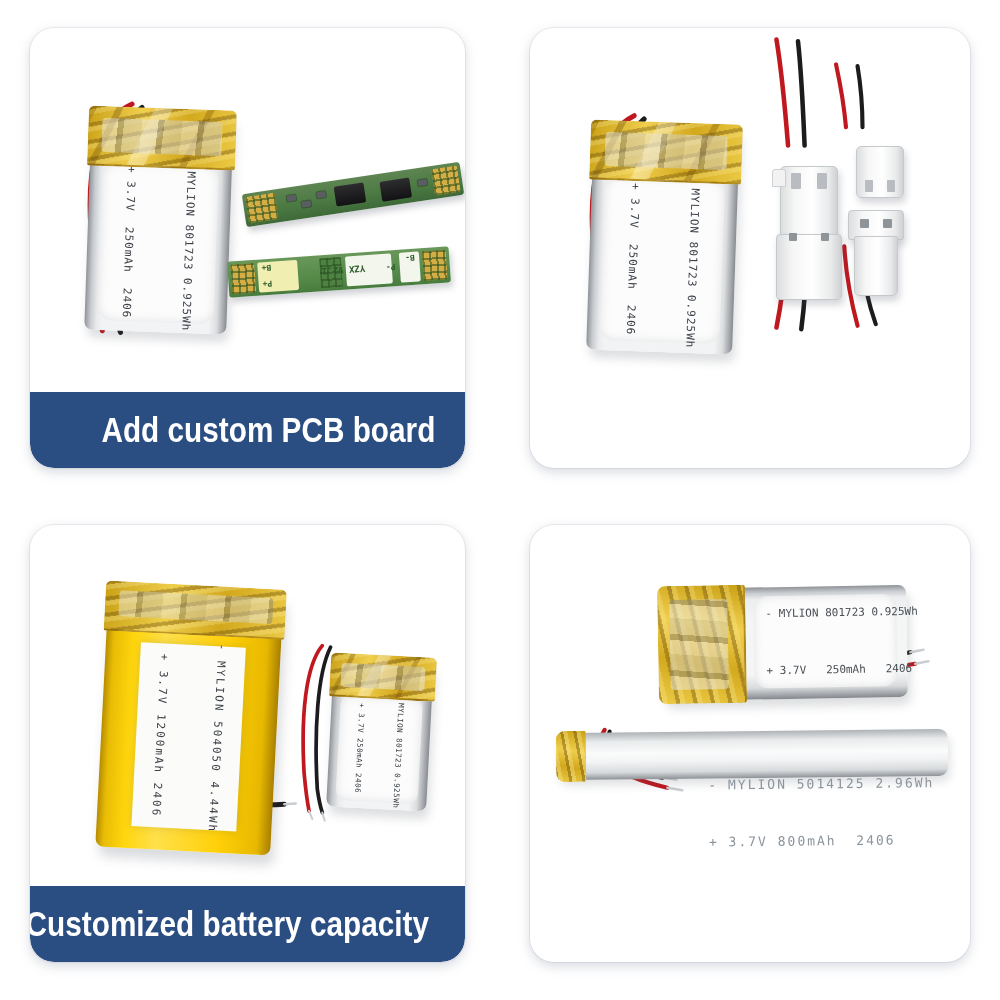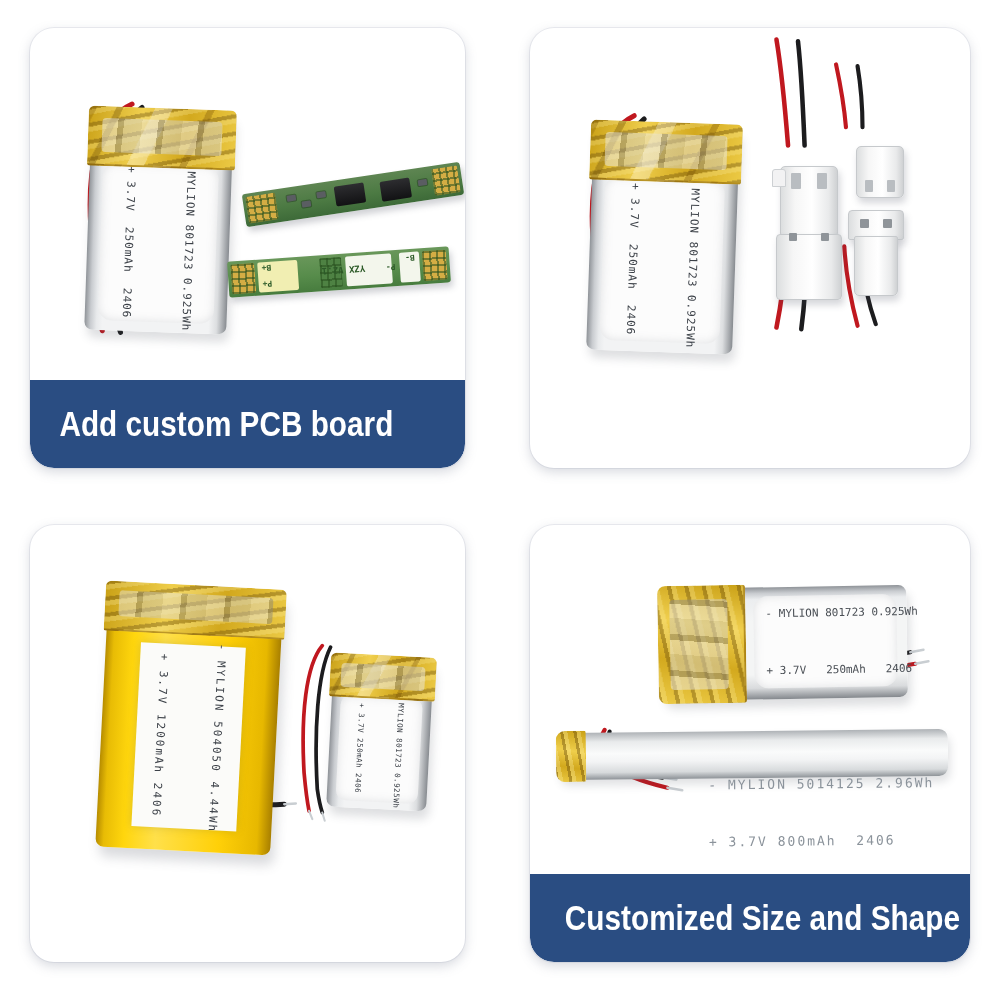--- a/index.html
+++ b/index.html
@@ -9,22 +9,22 @@
   .card{position:absolute;background:#fff;border-radius:24px;overflow:hidden;
         box-shadow:0 4px 12px rgba(110,120,140,.28),0 0 0 1px rgba(205,210,220,.35);}
   .card-tl{left:30px;top:28px;width:435px;height:440px;}
   .card-tr{left:530px;top:28px;width:440px;height:440px;}
   .card-bl{left:30px;top:525px;width:435px;height:437px;}
   .card-br{left:530px;top:525px;width:440px;height:437px;}
 
   .photo{position:absolute;inset:0;bottom:76px;}
   .wires{position:absolute;inset:0;width:100%;height:100%;z-index:1;}
 
-  .banner{position:absolute;left:0;right:0;bottom:0;height:88px;background:#2a4d82;
-          border-radius:0 0 24px 24px;display:flex;align-items:center;justify-content:flex-start;z-index:5;}
+  .banner{position:absolute;left:0;right:0;bottom:0;height:76px;background:#2a4d82;
+          border-radius:0 0 24px 24px;display:flex;align-items:center;justify-content:flex-end;z-index:5;}
   .banner span{color:#fff;font-weight:bold;font-size:35px;white-space:nowrap;
                transform:scaleX(.85);letter-spacing:0;}
 
   
   .batt{position:absolute;z-index:2;border-radius:8px;
         background:linear-gradient(90deg,#8f9398 0,#c9ccd0 6px,#e8eaec 12px,#f2f3f4 18px,#f2f3f4 calc(100% - 18px),#dcdee0 calc(100% - 10px),#878b90 100%);
         box-shadow:3px 8px 10px rgba(70,75,90,.18);}
   .batt .pillow{position:absolute;left:13px;right:13px;top:52px;bottom:10px;background:#fcfcfc;
         border-radius:14px;display:flex;align-items:center;justify-content:center;
         box-shadow:inset 0 0 10px rgba(140,145,150,.25);}
@@ -228,20 +228,23 @@
       <div class="pillow" style="top:38px;left:9px;right:9px;bottom:7px;border-radius:10px;">
         <div class="v-label" style="font-size:7.5px;line-height:13px;letter-spacing:.5px;">
           <span>- MYLION 801723 0.925Wh</span>
           <span>+ 3.7V 250mAh 2406</span>
         </div>
       </div>
       <div class="tape" style="height:42px;"></div>
       <div class="foil" style="top:6px;height:24px;"></div>
     </div>
   </div>
+  <div class="banner">
+    <span>Customized battery capacity</span>
+  </div>
 </div>
 
 <div class="card card-br">
   <div class="photo">
     <svg class="wires" viewBox="0 0 440 437">
       <path d="M 152,162 C 230,192 330,184 420,168" fill="none" stroke="#c0181f" stroke-width="5" stroke-linecap="round"></path>
       <path d="M 154,150 C 240,178 336,170 414,154" fill="none" stroke="#1c1c1e" stroke-width="5" stroke-linecap="round"></path>
       <path d="M 420,168 L 436,165" fill="none" stroke="#c9ced2" stroke-width="3" stroke-linecap="round"></path>
       <path d="M 414,154 L 430,151" fill="none" stroke="#c9ced2" stroke-width="3" stroke-linecap="round"></path>
       <path d="M 44,248 C 26,278 52,302 120,318" fill="none" stroke="#c0181f" stroke-width="5" stroke-linecap="round"></path>
@@ -262,16 +265,13 @@
     </div>
 
     <div class="batt-long" style="left:28px;top:206px;width:390px;height:47px;transform:rotate(-0.6deg);">
       <div class="cap"></div>
       <div class="long-label">
         <span style="display:block;">- MYLION 5014125 2.96Wh</span>
         <span style="display:block;">+ 3.7V 800mAh  2406</span>
       </div>
     </div>
   </div>
-  <div class="banner">
-    <span>Customized Size and Shape</span>
-  </div>
 </div>
 
 </body></html>

